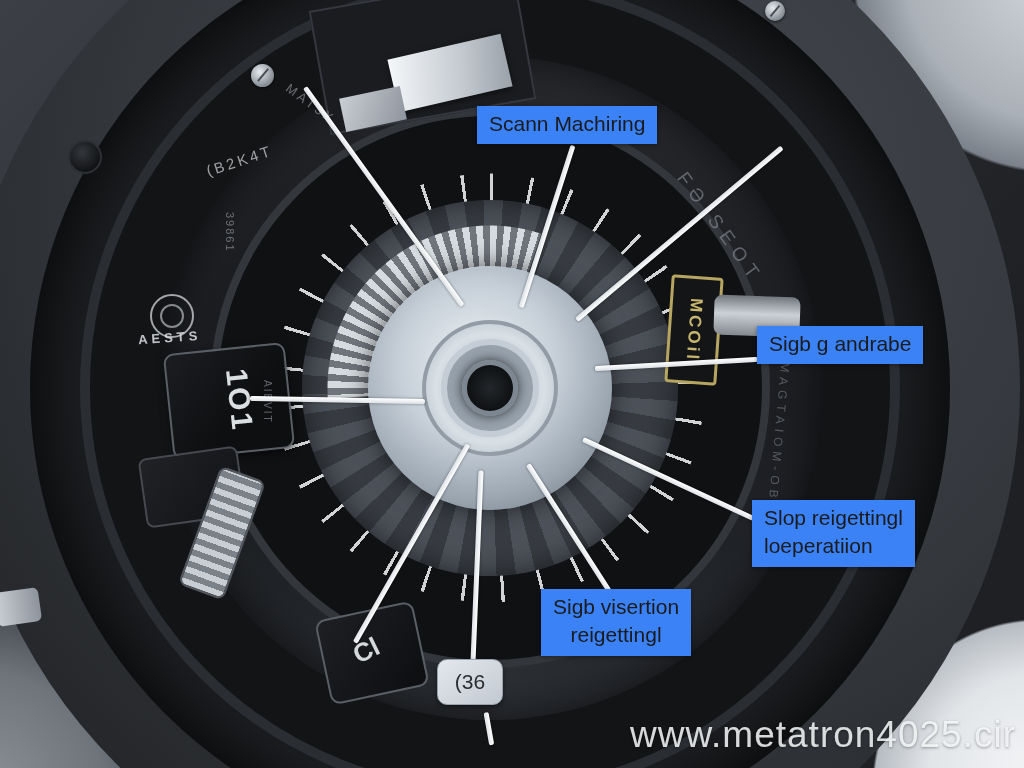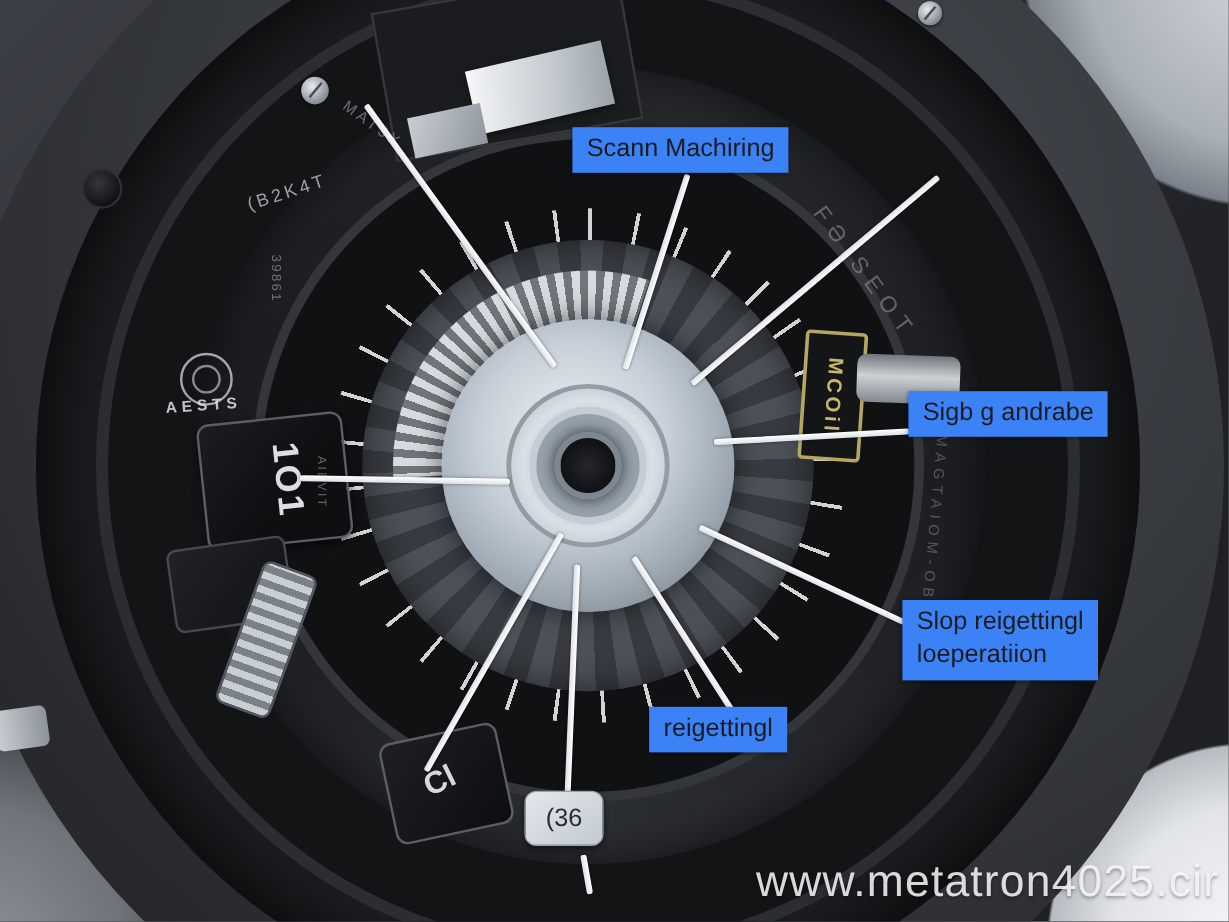--- a/index.html
+++ b/index.html
@@ -151,20 +151,21 @@
   <span>Scann Machiring</span>
 </div>
 <div class="lbl lbl-handrabe">
   <div>Sigb g andrabe</div>
 </div>
 <div class="lbl lbl-slop">
   <div>Slop reigettingl</div>
   <div>loeperatiion</div>
 </div>
 <div class="lbl lbl-visertion">
+  <div>Sigb visertion</div>
   <div>reigettingl</div>
 </div>
 
 <div class="abs badge">
   <span>(36</span>
 </div>
 
 <div class="watermark">www.metatron4025.cir</div>
 
 </body></html>

